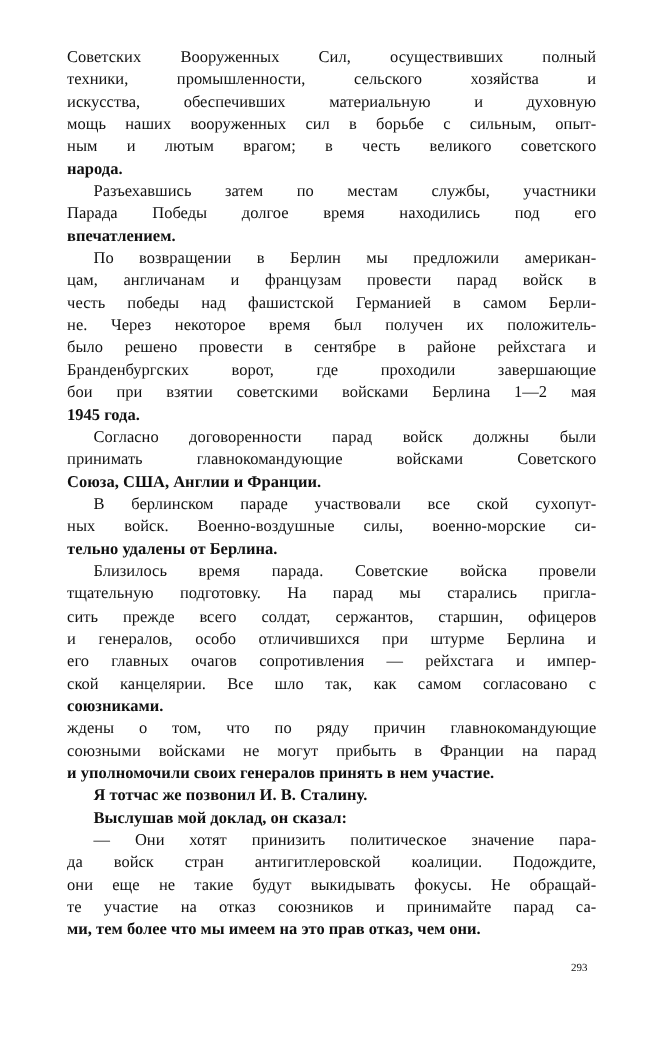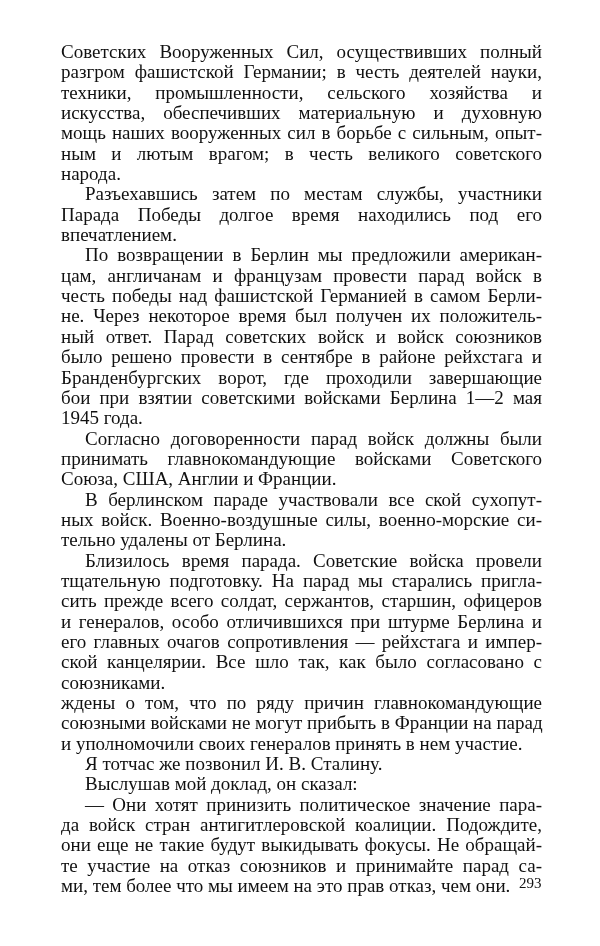--- a/index.html
+++ b/index.html
@@ -3,71 +3,69 @@
 <meta charset="utf-8">
 <style>
   html, body { margin: 0; padding: 0; background: #ffffff; }
   body { width: 600px; height: 946px; position: relative; overflow: hidden; }
   .page {
     position: absolute;
     left: 61px;
     top: 42px;
     width: 481px;
     font-family: "Liberation Serif", "DejaVu Serif", serif;
-    font-size: 19px;
+    font-size: 15px;
     line-height: 20.35px;
     color: #111111;
     text-align: justify;
   }
   .para { margin: 0; }
   .para .line {
     display: block;
     text-align: justify;
     text-align-last: justify;
     white-space: nowrap;
     height: 20.35px;
   }
-  .para .line.last { text-align-last: left; }
+  .para .line.last { text-align-last: left; font-weight: bold; }
   .para .line.indent { padding-left: 24px; }
   .page-number {
     position: absolute;
     left: 519px;
     top: 875px;
     font-family: "Liberation Serif", "DejaVu Serif", serif;
-    font-size: 15px;
+    font-size: 10px;
     color: #111111;
   }
 </style>
 </head>
 <body>
 
 <div class="page">
 
   <div class="para">
     <span class="line">Советских Вооруженных Сил, осуществивших полный</span>
-    <span class="line">разгром фашистской Германии; в честь деятелей науки,</span>
     <span class="line">техники, промышленности, сельского хозяйства и</span>
     <span class="line">искусства, обеспечивших материальную и духовную</span>
     <span class="line">мощь наших вооруженных сил в борьбе с сильным, опыт-</span>
     <span class="line">ным и лютым врагом; в честь великого советского</span>
     <span class="line last">народа.</span>
   </div>
 
   <div class="para">
     <span class="line indent">Разъехавшись затем по местам службы, участники</span>
     <span class="line">Парада Победы долгое время находились под его</span>
     <span class="line last">впечатлением.</span>
   </div>
 
   <div class="para">
     <span class="line indent">По возвращении в Берлин мы предложили американ-</span>
     <span class="line">цам, англичанам и французам провести парад войск в</span>
     <span class="line">честь победы над фашистской Германией в самом Берли-</span>
     <span class="line">не. Через некоторое время был получен их положитель-</span>
-    <span class="line">ный ответ. Парад советских войск и войск союзников</span>
     <span class="line">было решено провести в сентябре в районе рейхстага и</span>
     <span class="line">Бранденбургских ворот, где проходили завершающие</span>
     <span class="line">бои при взятии советскими войсками Берлина 1—2 мая</span>
     <span class="line last">1945 года.</span>
   </div>
 
   <div class="para">
     <span class="line indent">Согласно договоренности парад войск должны были</span>
     <span class="line">принимать главнокомандующие войсками Советского</span>
     <span class="line last">Союза, США, Англии и Франции.</span>
@@ -78,21 +76,21 @@
     <span class="line">ных войск. Военно-воздушные силы, военно-морские си-</span>
     <span class="line last">тельно удалены от Берлина.</span>
   </div>
 
   <div class="para">
     <span class="line indent">Близилось время парада. Советские войска провели</span>
     <span class="line">тщательную подготовку. На парад мы старались пригла-</span>
     <span class="line">сить прежде всего солдат, сержантов, старшин, офицеров</span>
     <span class="line">и генералов, особо отличившихся при штурме Берлина и</span>
     <span class="line">его главных очагов сопротивления — рейхстага и импер-</span>
-    <span class="line">ской канцелярии. Все шло так, как было согласовано с</span>
+    <span class="line">ской канцелярии. Все шло так, как самом согласовано с</span>
     <span class="line last">союзниками.</span>
   </div>
 
   <div class="para">
     <span class="line">ждены о том, что по ряду причин главнокомандующие</span>
     <span class="line">союзными войсками не могут прибыть в Франции на парад</span>
     <span class="line last">и уполномочили своих генералов принять в нем участие.</span>
   </div>
 
   <div class="para">

